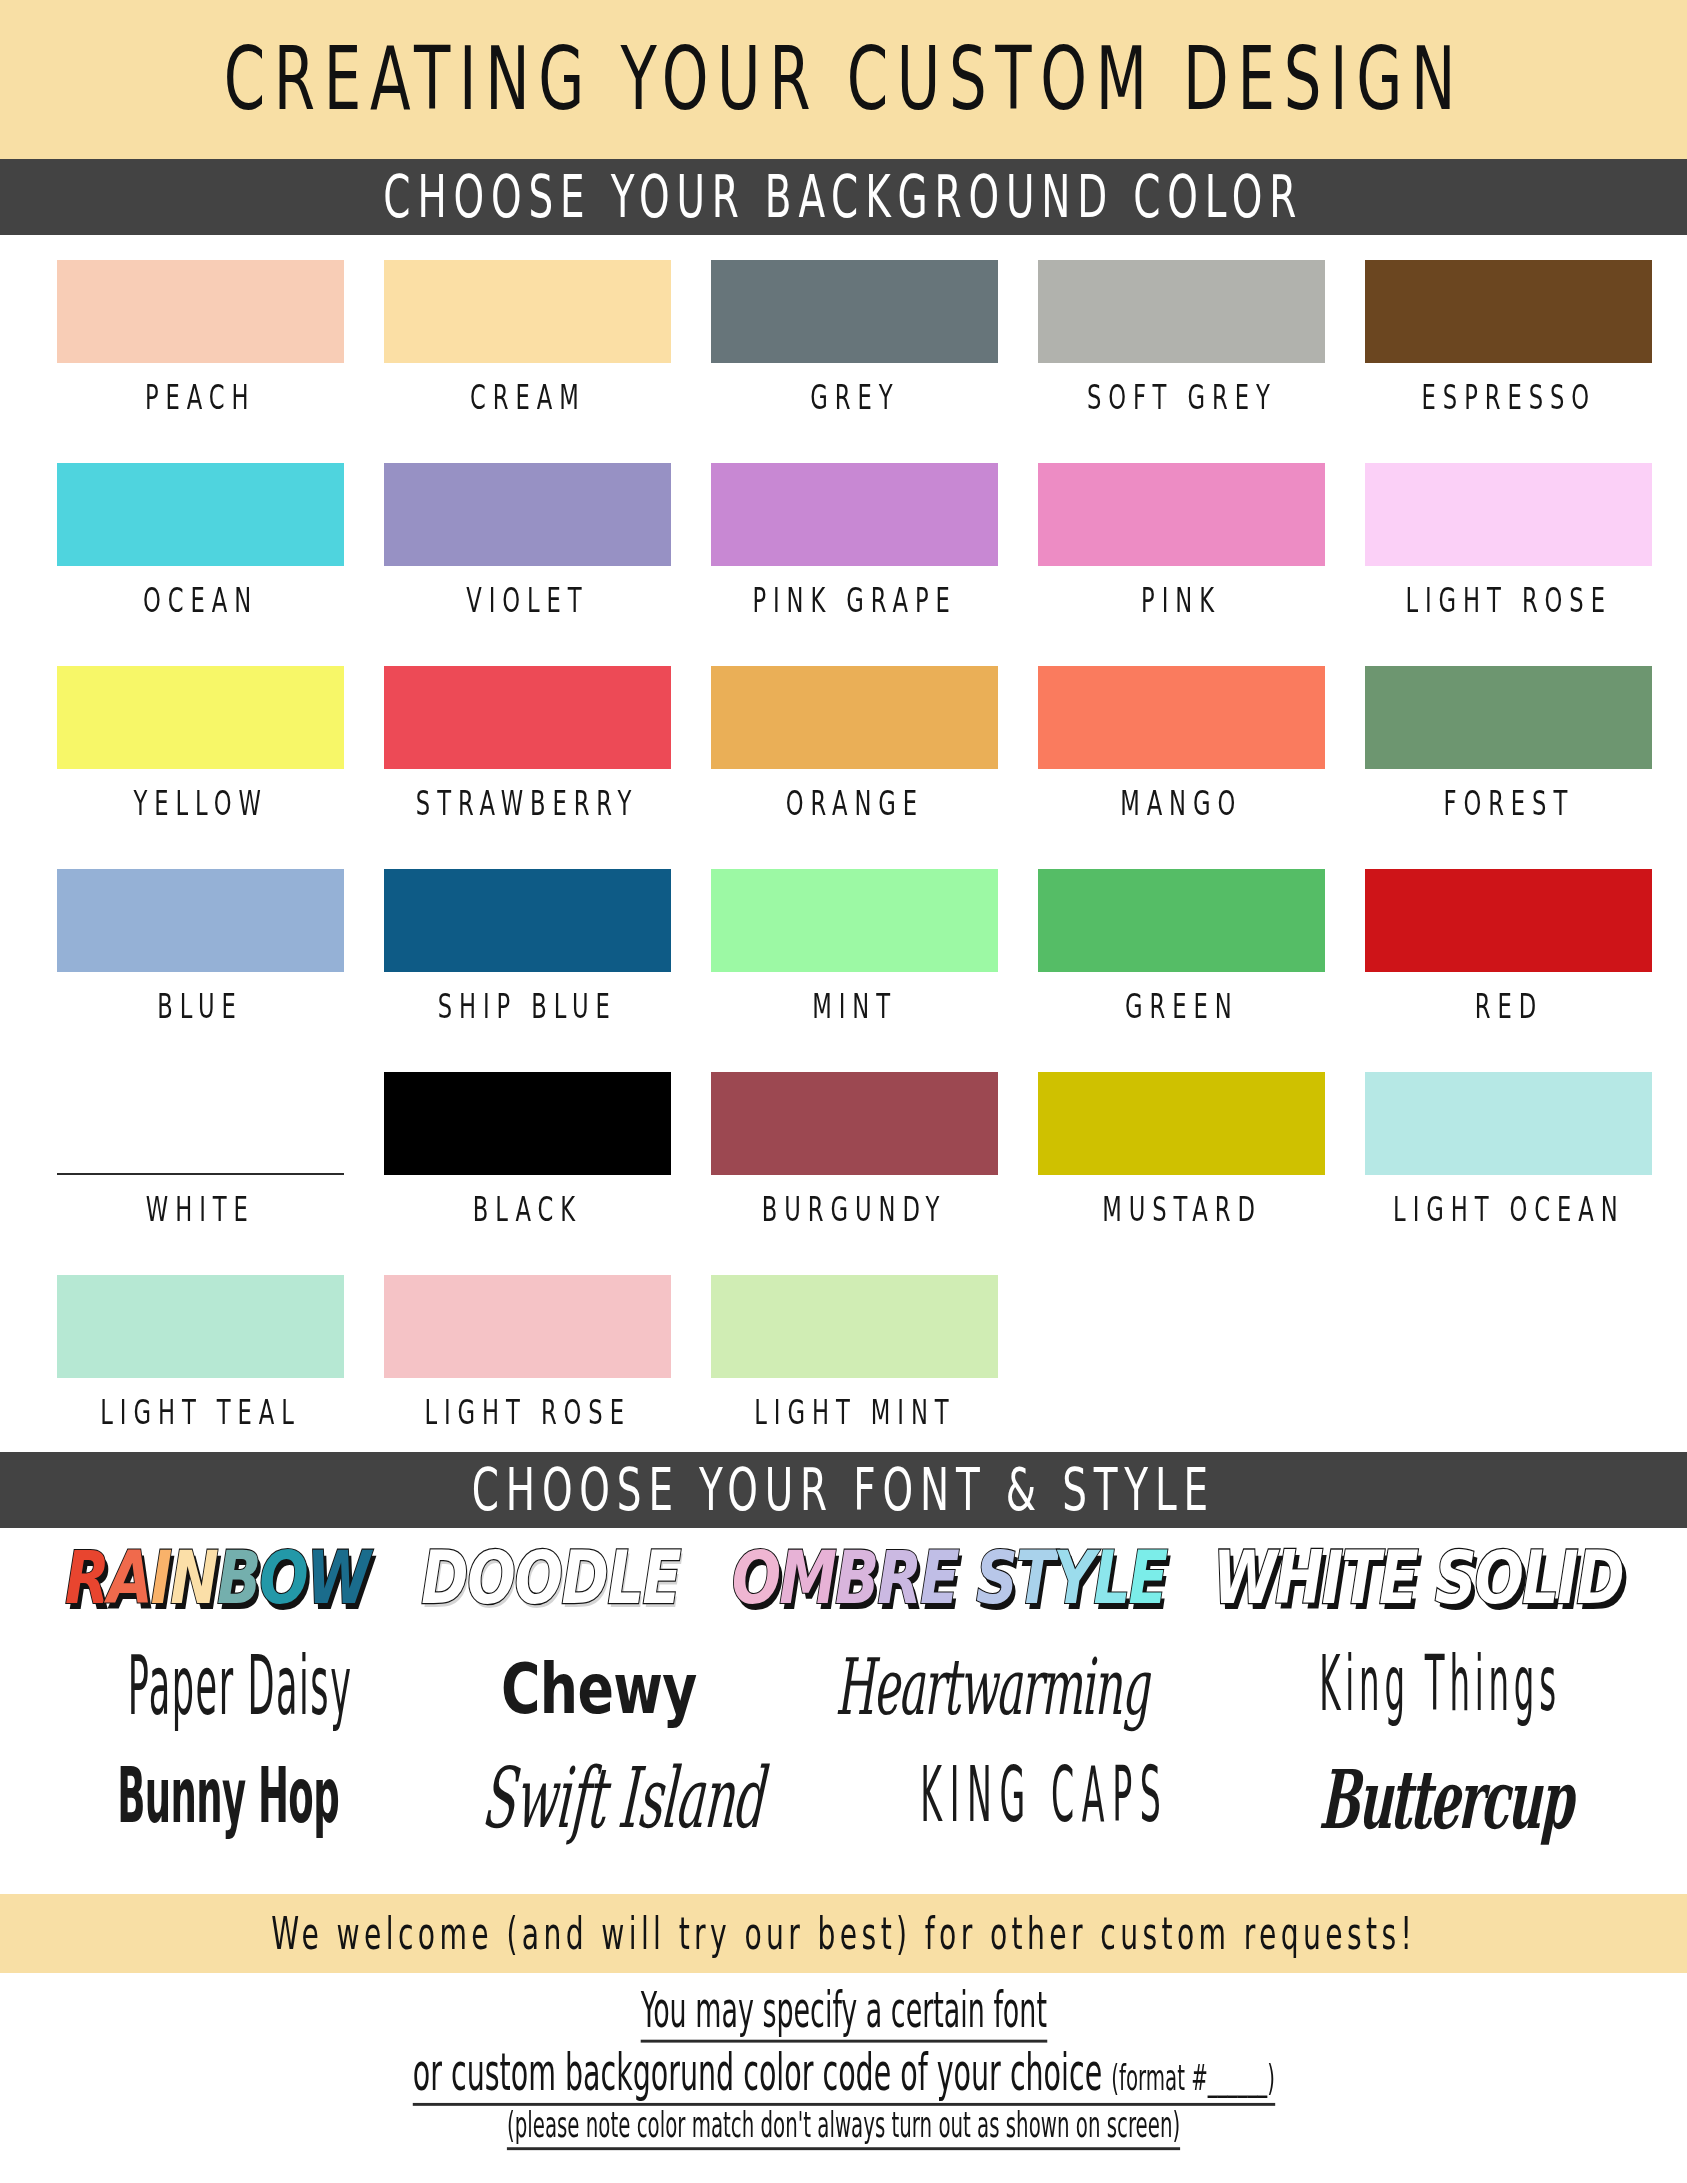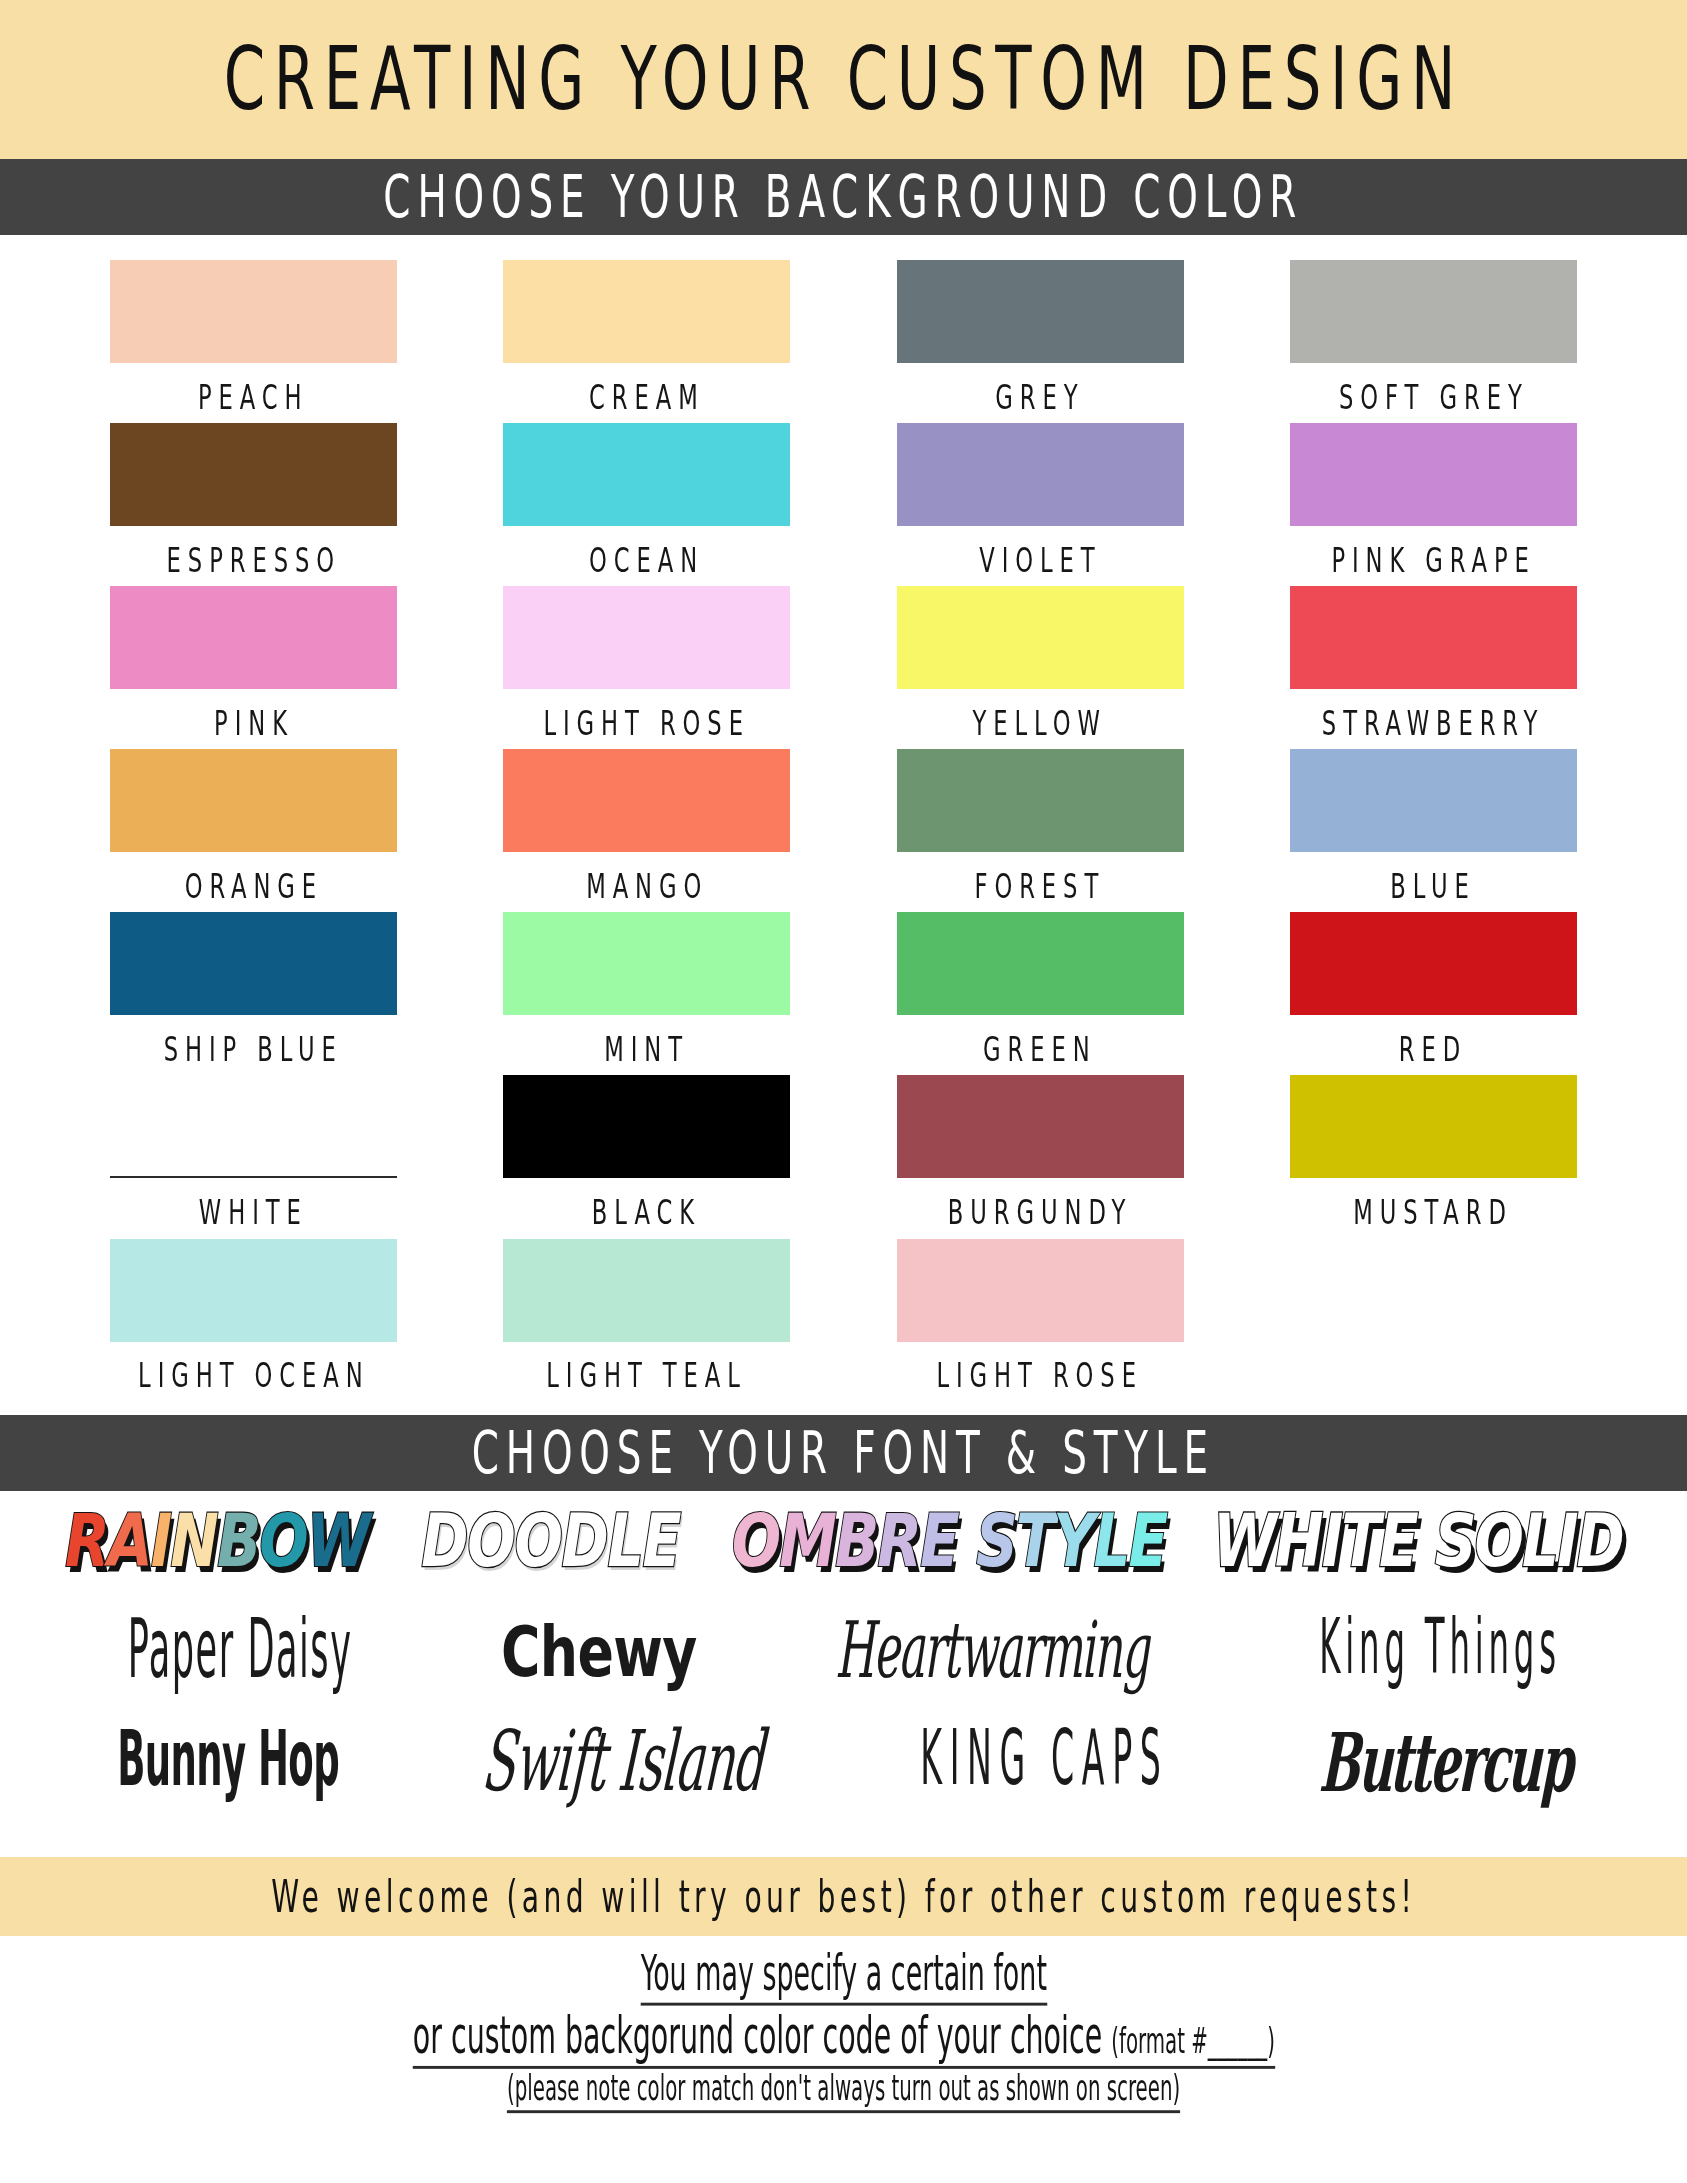--- a/index.html
+++ b/index.html
@@ -42,24 +42,25 @@
     letter-spacing:7.3px;
     color:#ffffff;
     transform:scaleY(1.28) scaleX(0.94);
     white-space:nowrap;
   }
 
   
   #swatch-grid {
     padding:25px 57px 13.2px 57px;
     display:grid;
-    grid-template-columns:repeat(4, 1fr);
+    grid-template-columns:repeat(5, 1fr);
     grid-auto-rows:auto;
     column-gap:0px;
     row-gap:0px;
+    gap:40px;
   }
   .swatch-cell {
     display:flex;
     flex-direction:column;
     align-items:center;
     padding-bottom:10.6px;
   }
   .swatch-chip {
     width:287px;
     height:103px;
@@ -353,20 +354,24 @@
       <div class="swatch-label">LIGHT OCEAN</div>
     </div>
     <div class="swatch-cell">
       <div class="swatch-chip" style="background: rgb(182, 232, 211);"></div>
       <div class="swatch-label">LIGHT TEAL</div>
     </div>
     <div class="swatch-cell">
       <div class="swatch-chip" style="background: rgb(245, 195, 198);"></div>
       <div class="swatch-label">LIGHT ROSE</div>
     </div>
+    <div class="swatch-cell">
+      <div class="swatch-chip" style="background: rgb(208, 237, 180);"></div>
+      <div class="swatch-label">LIGHT MINT</div>
+    </div>
   </div>
 
 <div id="font-section-banner" class="banner-dark">
   <div class="section-head-text">CHOOSE YOUR FONT &amp; STYLE</div>
 </div>
 
 <div id="font-grid">
     <div class="font-row">
       <div class="font-sample s-rainbow"><span style="color: rgb(232, 69, 47);">R</span><span style="color: rgb(240, 106, 76);">A</span><span style="color: rgb(249, 178, 106);">I</span><span style="color: rgb(251, 223, 168);">N</span><span style="color: rgb(116, 175, 173);">B</span><span style="color: rgb(35, 152, 168);">O</span><span style="color: rgb(26, 108, 140);">W</span></div>
       <div class="font-sample s-doodle">DOODLE</div>

